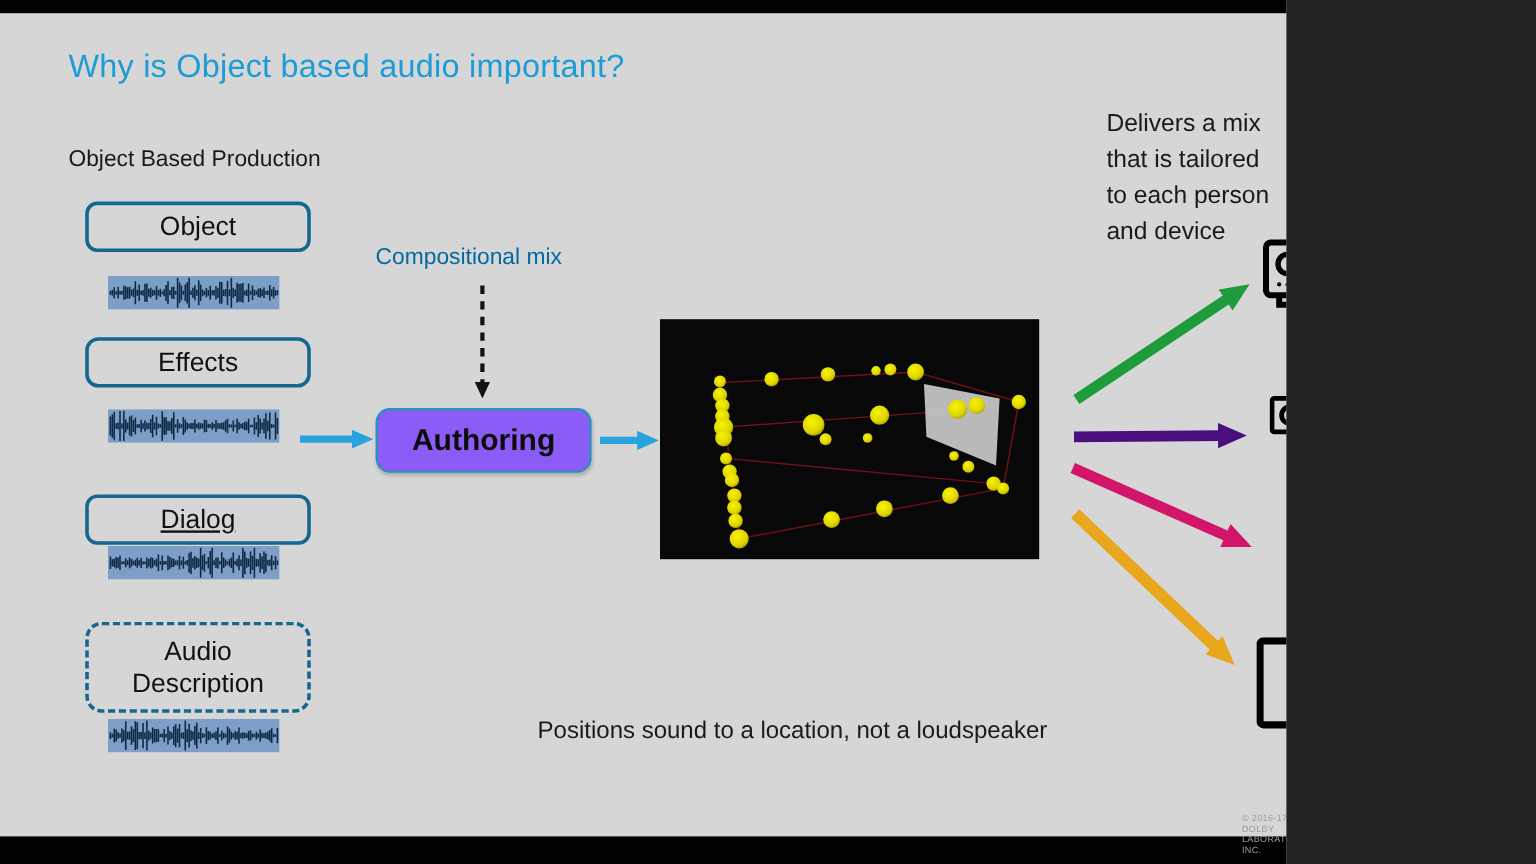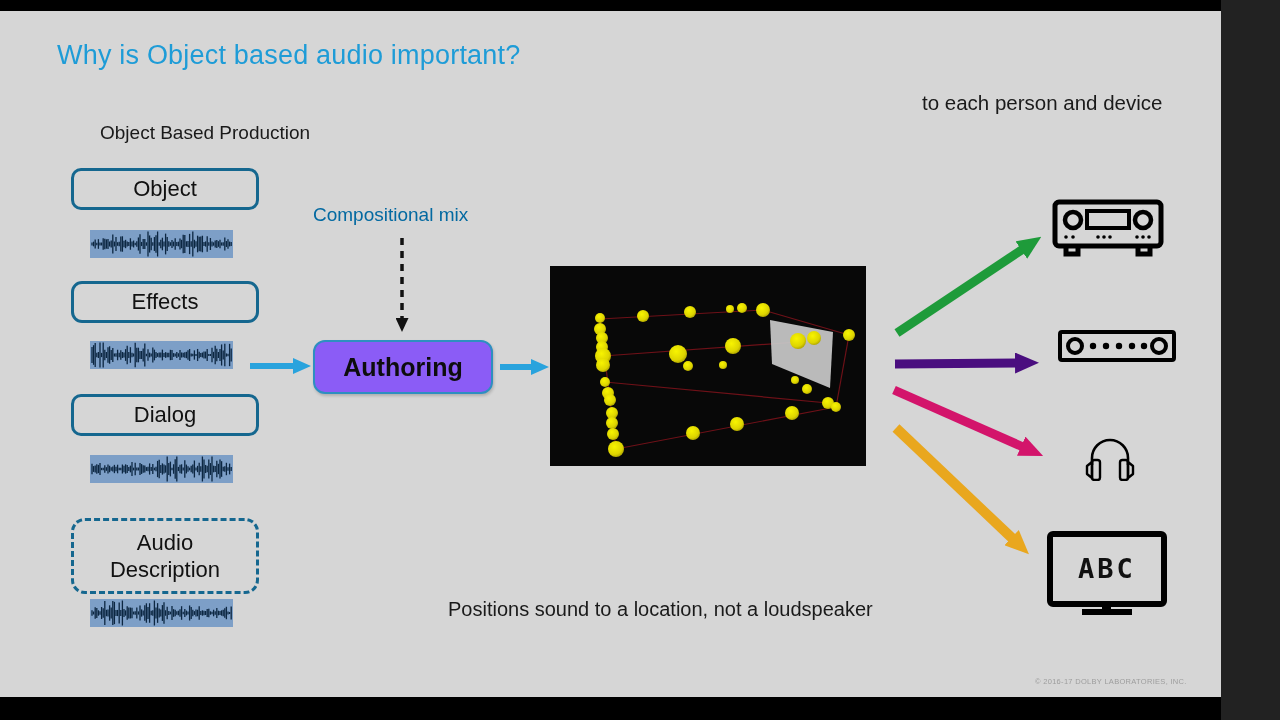--- a/index.html
+++ b/index.html
@@ -1,38 +1,38 @@
 <!DOCTYPE html>
 <html><head>
 <meta charset="utf-8">
 <style>
   html,body{margin:0;padding:0;background:#222;}
   #slide{
-    position:relative;width:1221px;height:720px;overflow:hidden;
+    position:relative;width:1072px;height:720px;overflow:hidden;
     background:#d6d6d6;
     font-family:"Liberation Sans","DejaVu Sans",sans-serif;
   }
   .letterbox{position:absolute;left:0;width:1280px;background:#000;}
   #bar-top{top:0;height:11px;}
   #bar-bottom{bottom:0;height:23px;}
 
   .abs{position:absolute;}
 
   #title{left:57px;top:40px;font-size:27px;color:#1e9cd7;letter-spacing:.2px;}
-  #obp-label{left:57px;top:122px;font-size:19px;color:#1a1a1a;margin-left:43px;}
+  #obp-label{left:57px;top:122px;font-size:19px;color:#1a1a1a;}
 
   .src-box{
     left:71px;width:188px;height:42px;box-sizing:border-box;
     border:3px solid #15678f;border-radius:10px;
     display:flex;align-items:center;justify-content:center;
     font-size:22px;color:#111;text-align:center;line-height:1.25;
   }
   #box-music{top:168px;}
   #box-effects{top:281px;border-radius:11px;}
-  #box-dialog{top:394px;}
+  #box-dialog{top:412px;text-decoration:underline;}
   #box-audiodesc{top:518px;height:76px;border-style:dashed;border-radius:14px;padding:0 18px;}
 
   .wave{left:90px;width:143px;height:28px;}
   #wave-music{top:230px;}
   #wave-effects{top:341px;}
   #wave-dialog{top:455px;}
   #wave-audiodesc{top:599px;}
 
   #comp-mix-label{left:313px;top:204px;font-size:19px;color:#0369a1;}
 
@@ -507,20 +507,21 @@
         <circle cx="257" cy="123" r="5" fill="url(#sphereGrad)"></circle>
         <circle cx="278" cy="137" r="6" fill="url(#sphereGrad)"></circle>
         <circle cx="286" cy="141" r="5" fill="url(#sphereGrad)"></circle>
         <circle cx="143" cy="167" r="7" fill="url(#sphereGrad)"></circle>
         <circle cx="187" cy="158" r="7" fill="url(#sphereGrad)"></circle>
         <circle cx="242" cy="147" r="7" fill="url(#sphereGrad)"></circle>
       </g>
   </svg>
 
   <div id="right-caption" class="abs">
+    <div>Delivers a mix that is tailored</div>
     <div>to each person and device</div>
   </div>
 
   <svg id="icon-receiver" class="devicon" width="112" height="58" viewBox="0 0 112 58">
     <rect x="3" y="3" width="106" height="44" rx="4" fill="none" stroke="#000" stroke-width="5"></rect>
     <path d="M14 47 v8 h12 v-8" fill="none" stroke="#000" stroke-width="5"></path>
     <path d="M86 47 v8 h12 v-8" fill="none" stroke="#000" stroke-width="5"></path>
     <circle cx="21" cy="21" r="8" fill="none" stroke="#000" stroke-width="4.5"></circle>
     <circle cx="91" cy="21" r="8" fill="none" stroke="#000" stroke-width="4.5"></circle>
     <rect x="35" y="12" width="42" height="17" fill="none" stroke="#000" stroke-width="4"></rect>

